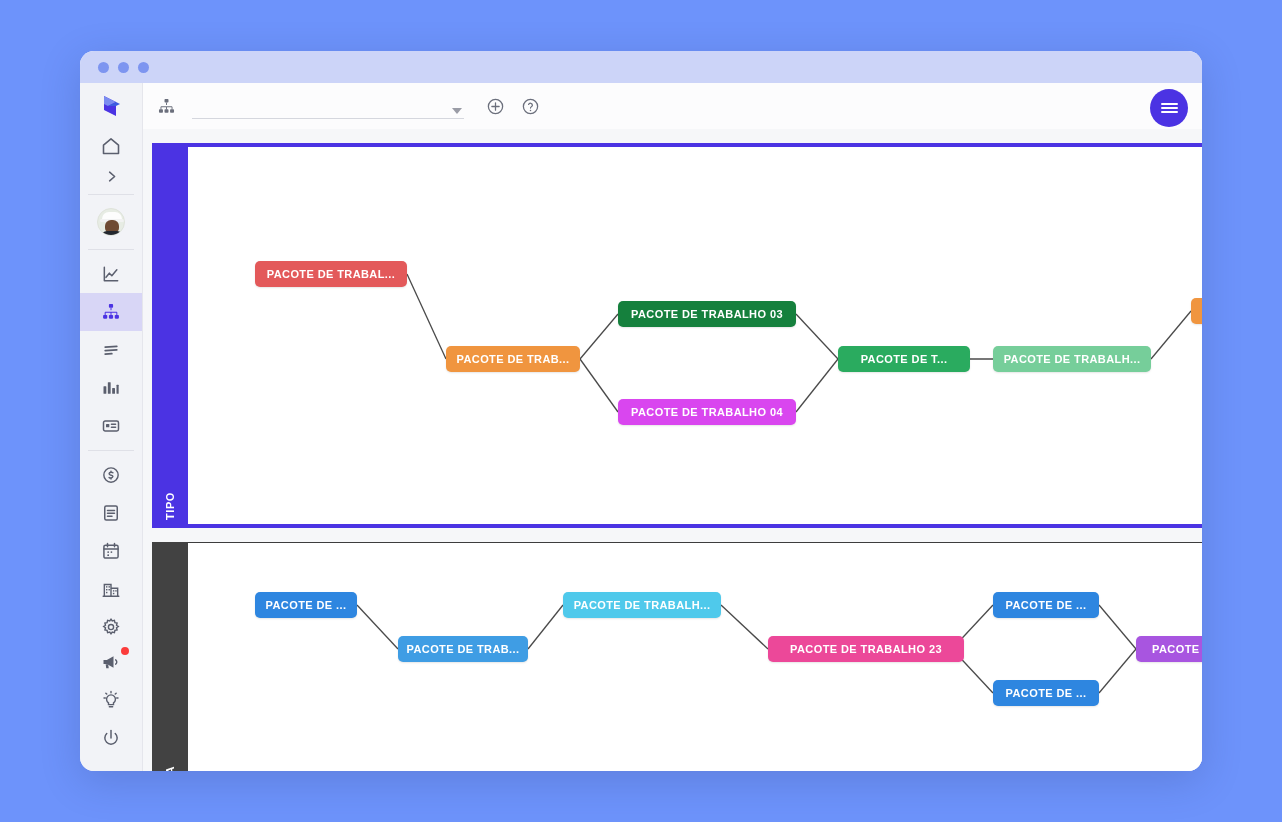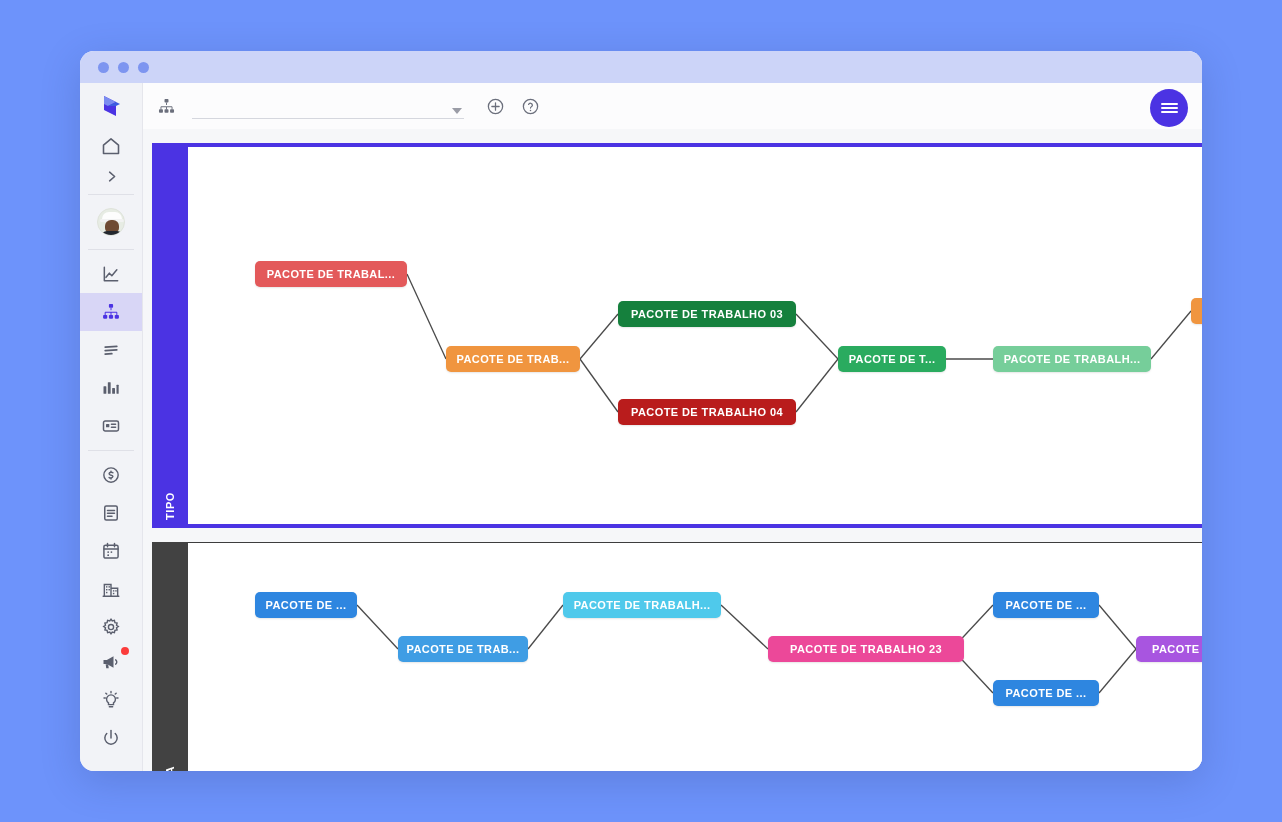--- a/index.html
+++ b/index.html
@@ -374,22 +374,22 @@
                   <line x1="392" y1="212" x2="430" y2="265" stroke="#4a4a4a" stroke-width="1.3"></line>
                   <line x1="608" y1="167" x2="650" y2="212" stroke="#4a4a4a" stroke-width="1.3"></line>
                   <line x1="608" y1="265" x2="650" y2="212" stroke="#4a4a4a" stroke-width="1.3"></line>
                   <line x1="758" y1="212" x2="805" y2="212" stroke="#4a4a4a" stroke-width="1.3"></line>
                   <line x1="963" y1="212" x2="1003" y2="164" stroke="#4a4a4a" stroke-width="1.3"></line>
                 </svg>
               <div id="nodes0">
                   <div class="node" style="left: 67px; top: 114px; width: 152px; background: rgb(227, 89, 90);">PACOTE DE TRABAL...</div>
                   <div class="node" style="left: 258px; top: 199px; width: 134px; background: rgb(240, 149, 63);">PACOTE DE TRAB...</div>
                   <div class="node" style="left: 430px; top: 154px; width: 178px; background: #15803d;">PACOTE DE TRABALHO 03</div>
-                  <div class="node" style="left: 430px; top: 252px; width: 178px; background: #b91c1c;">PACOTE DE TRABALHO 04</div>
-                  <div class="node" style="left: 650px; top: 199px; width: 108px; background: rgb(42, 171, 95);">PACOTE DE T...</div>
+                  <div class="node" style="left: 430px; top: 252px; width: 178px; background: #d946ef;">PACOTE DE TRABALHO 04</div>
+                  <div class="node" style="left: 650px; top: 199px; width: 132px; background: rgb(42, 171, 95);">PACOTE DE T...</div>
                   <div class="node" style="left: 805px; top: 199px; width: 158px; background: rgb(118, 206, 154);">PACOTE DE TRABALH...</div>
                   <div class="node" style="left: 1003px; top: 151px; width: 178px; background: rgb(240, 149, 63);">PACOTE DE TRABALHO 06</div>
                 </div>
             </div>
           </div>
         </div>
 
         <div class="lane" id="lane1">
           <div class="lane-inner">
             <div class="lane-title">

